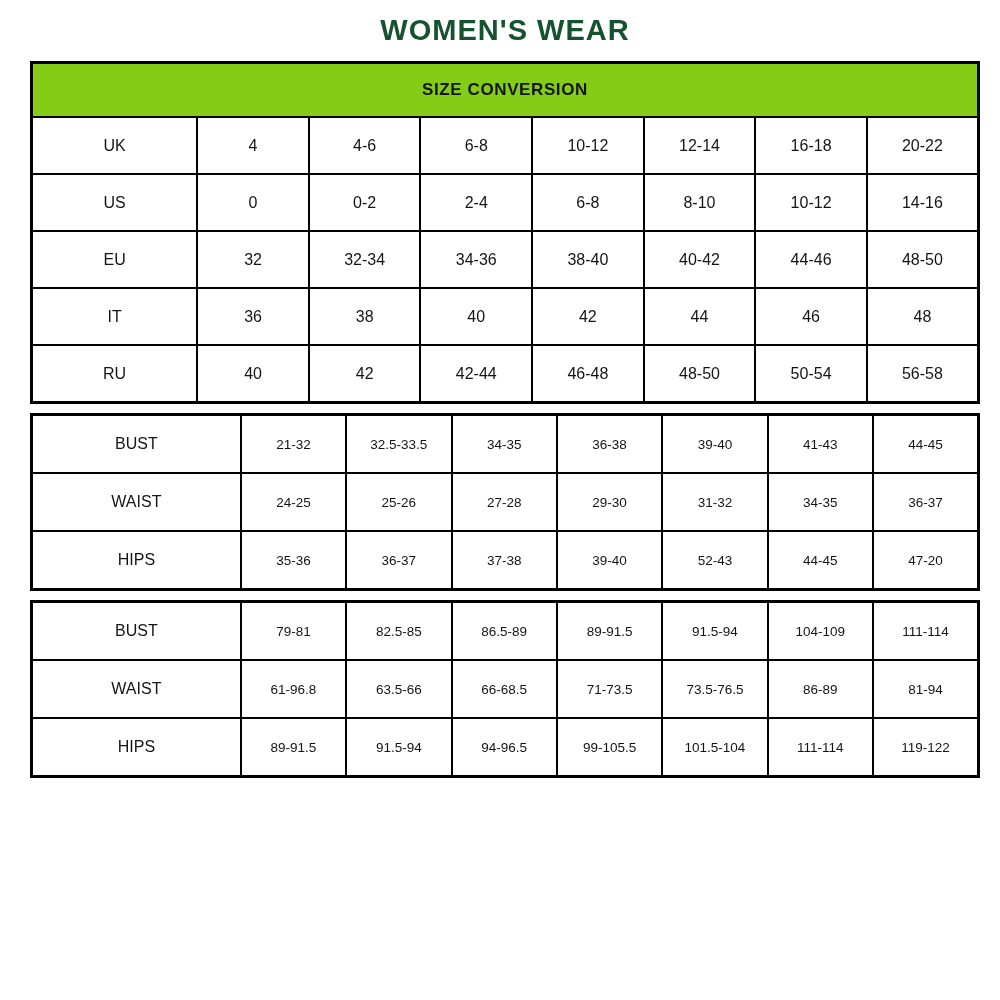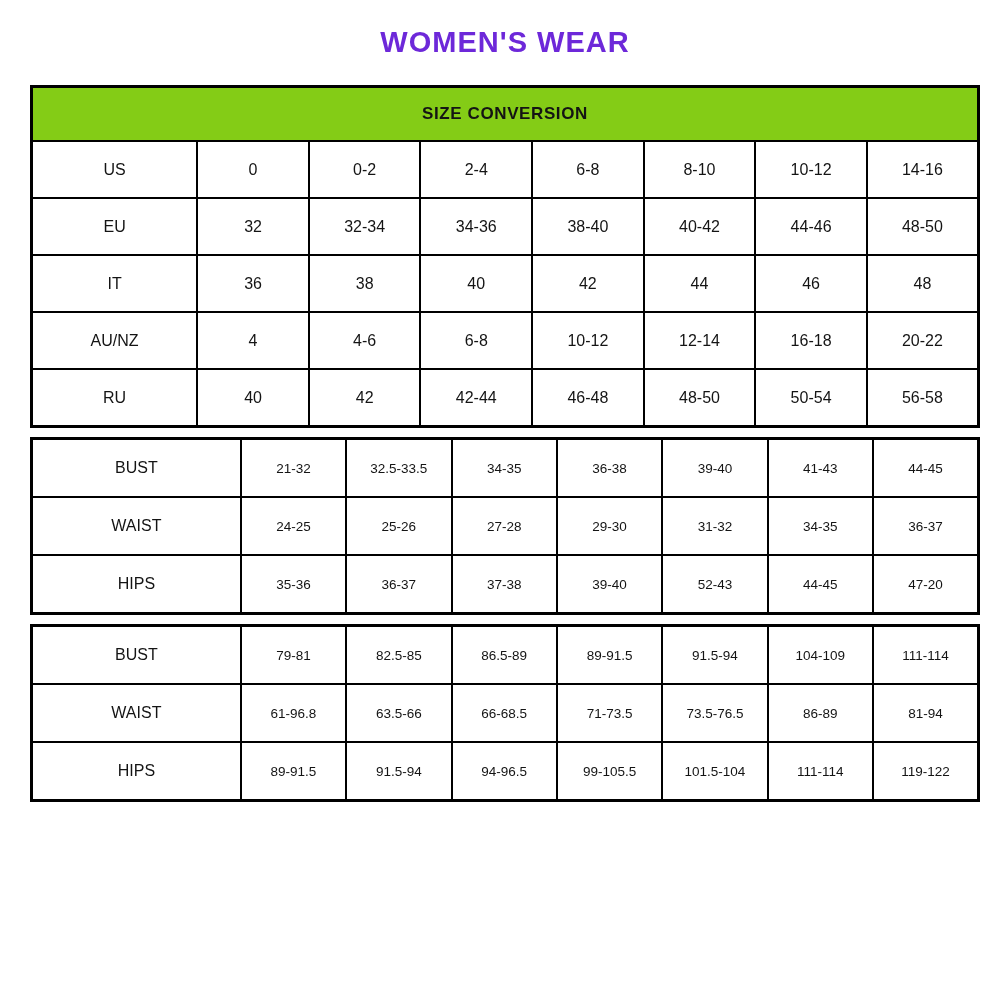--- a/index.html
+++ b/index.html
@@ -15,23 +15,23 @@
   .page {
     width: 950px;
     margin-left: 30px;
     padding-top: 12px;
   }
   .title {
     text-align: center;
     font-size: 29px;
     font-weight: bold;
     letter-spacing: 1px;
-    margin: 12px;
+    margin: 0;
     padding: 2px 0 14px 0;
-    color: #6d28d9;
+    color: #14532d;
   }
   table.tbl {
     border-collapse: collapse;
     table-layout: fixed;
     width: 950px;
     border: 3px solid #000000;
     margin-bottom: 9px;
     background: #ffffff;
   }
   table.tbl th, table.tbl td {
@@ -90,20 +90,30 @@
         <col style="width:11.7857%">
       <col style="width:11.7857%">
     </colgroup>
     <thead>
       <tr>
         <th colspan="8" class="banner">SIZE CONVERSION</th>
       </tr>
     </thead>
     <tbody>
         <tr>
+          <td>UK</td>
+          <td>4</td>
+          <td>4-6</td>
+          <td>6-8</td>
+          <td>10-12</td>
+          <td>12-14</td>
+          <td>16-18</td>
+          <td>20-22</td>
+        </tr>
+        <tr>
           <td>US</td>
           <td>0</td>
           <td>0-2</td>
           <td>2-4</td>
           <td>6-8</td>
           <td>8-10</td>
           <td>10-12</td>
           <td>14-16</td>
         </tr>
         <tr>
@@ -120,30 +130,20 @@
           <td>IT</td>
           <td>36</td>
           <td>38</td>
           <td>40</td>
           <td>42</td>
           <td>44</td>
           <td>46</td>
           <td>48</td>
         </tr>
         <tr>
-          <td>AU/NZ</td>
-          <td>4</td>
-          <td>4-6</td>
-          <td>6-8</td>
-          <td>10-12</td>
-          <td>12-14</td>
-          <td>16-18</td>
-          <td>20-22</td>
-        </tr>
-        <tr>
           <td>RU</td>
           <td>40</td>
           <td>42</td>
           <td>42-44</td>
           <td>46-48</td>
           <td>48-50</td>
           <td>50-54</td>
           <td>56-58</td>
         </tr>
       </tbody>

